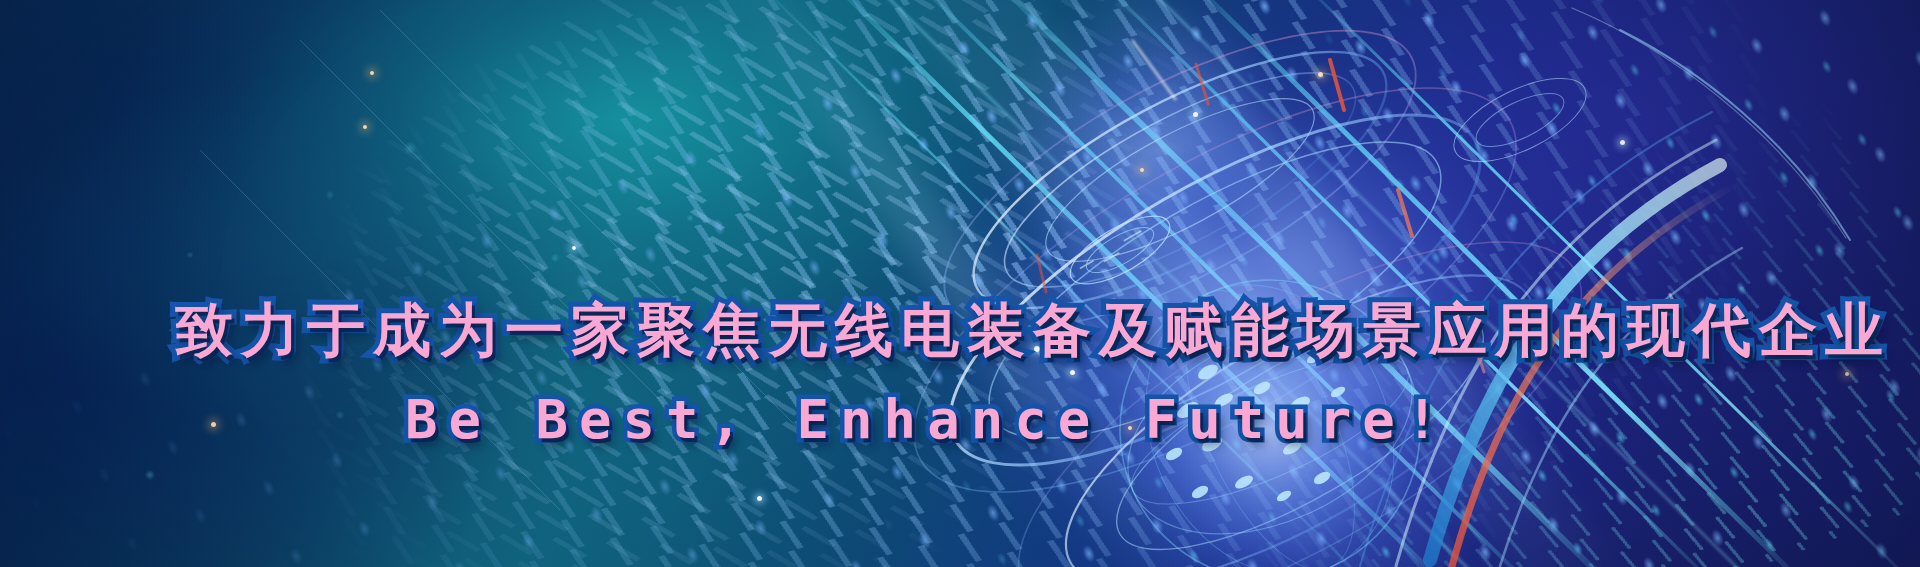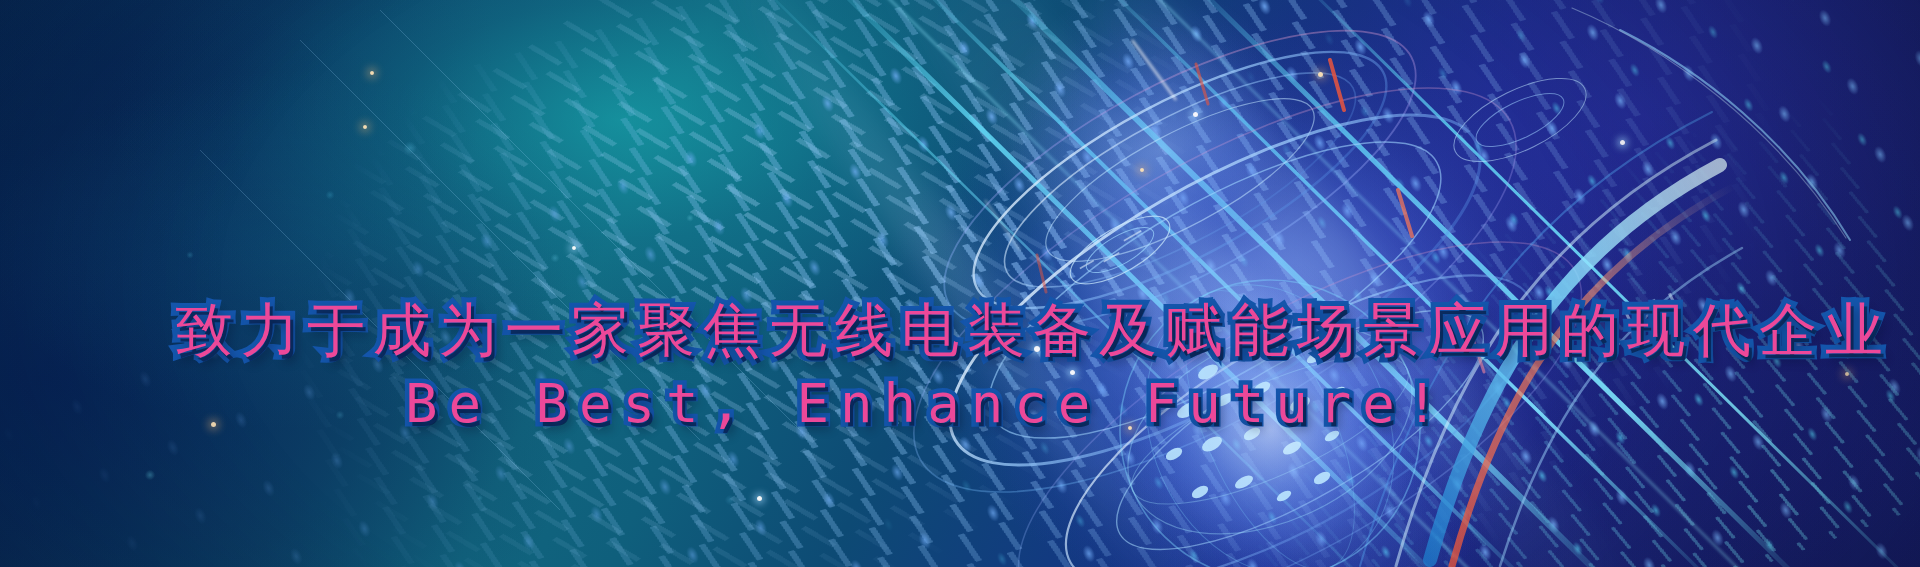--- a/index.html
+++ b/index.html
@@ -156,42 +156,42 @@
   
   #text-block {
     position:absolute;
     left:0; top:0; width:1920px; height:567px;
     pointer-events:none;
   }
 
   .headline-cn, .headline-en {
     position:absolute;
     white-space:nowrap;
-    color:#ec4899;
-    font-weight:normal;
+    color:#f9a8d4;
+    font-weight:bold;
     -webkit-text-stroke: 9px #1455ab;
     paint-order: stroke fill;
     text-shadow:
       3px 4px 0 rgba(4,14,44,0.55),
       5px 7px 10px rgba(2,10,38,0.45);
   }
 
   .headline-cn {
     left:175px;
     top:297px;
     font-family:"DejaVu Serif","Liberation Serif", serif;
     font-size:58px;
     line-height:66px;
     letter-spacing:8px;
     -webkit-text-stroke: 10px #1455ab;
   }
 
   .headline-en {
     left:405px;
-    top:372px;
+    top:388px;
     font-family:"DejaVu Sans Mono","Liberation Mono", monospace;
     font-size:54px;
     line-height:64px;
     letter-spacing:11px;
     -webkit-text-stroke: 9px #1455ab;
   }
 </style>
 </head>
 <body>
 

